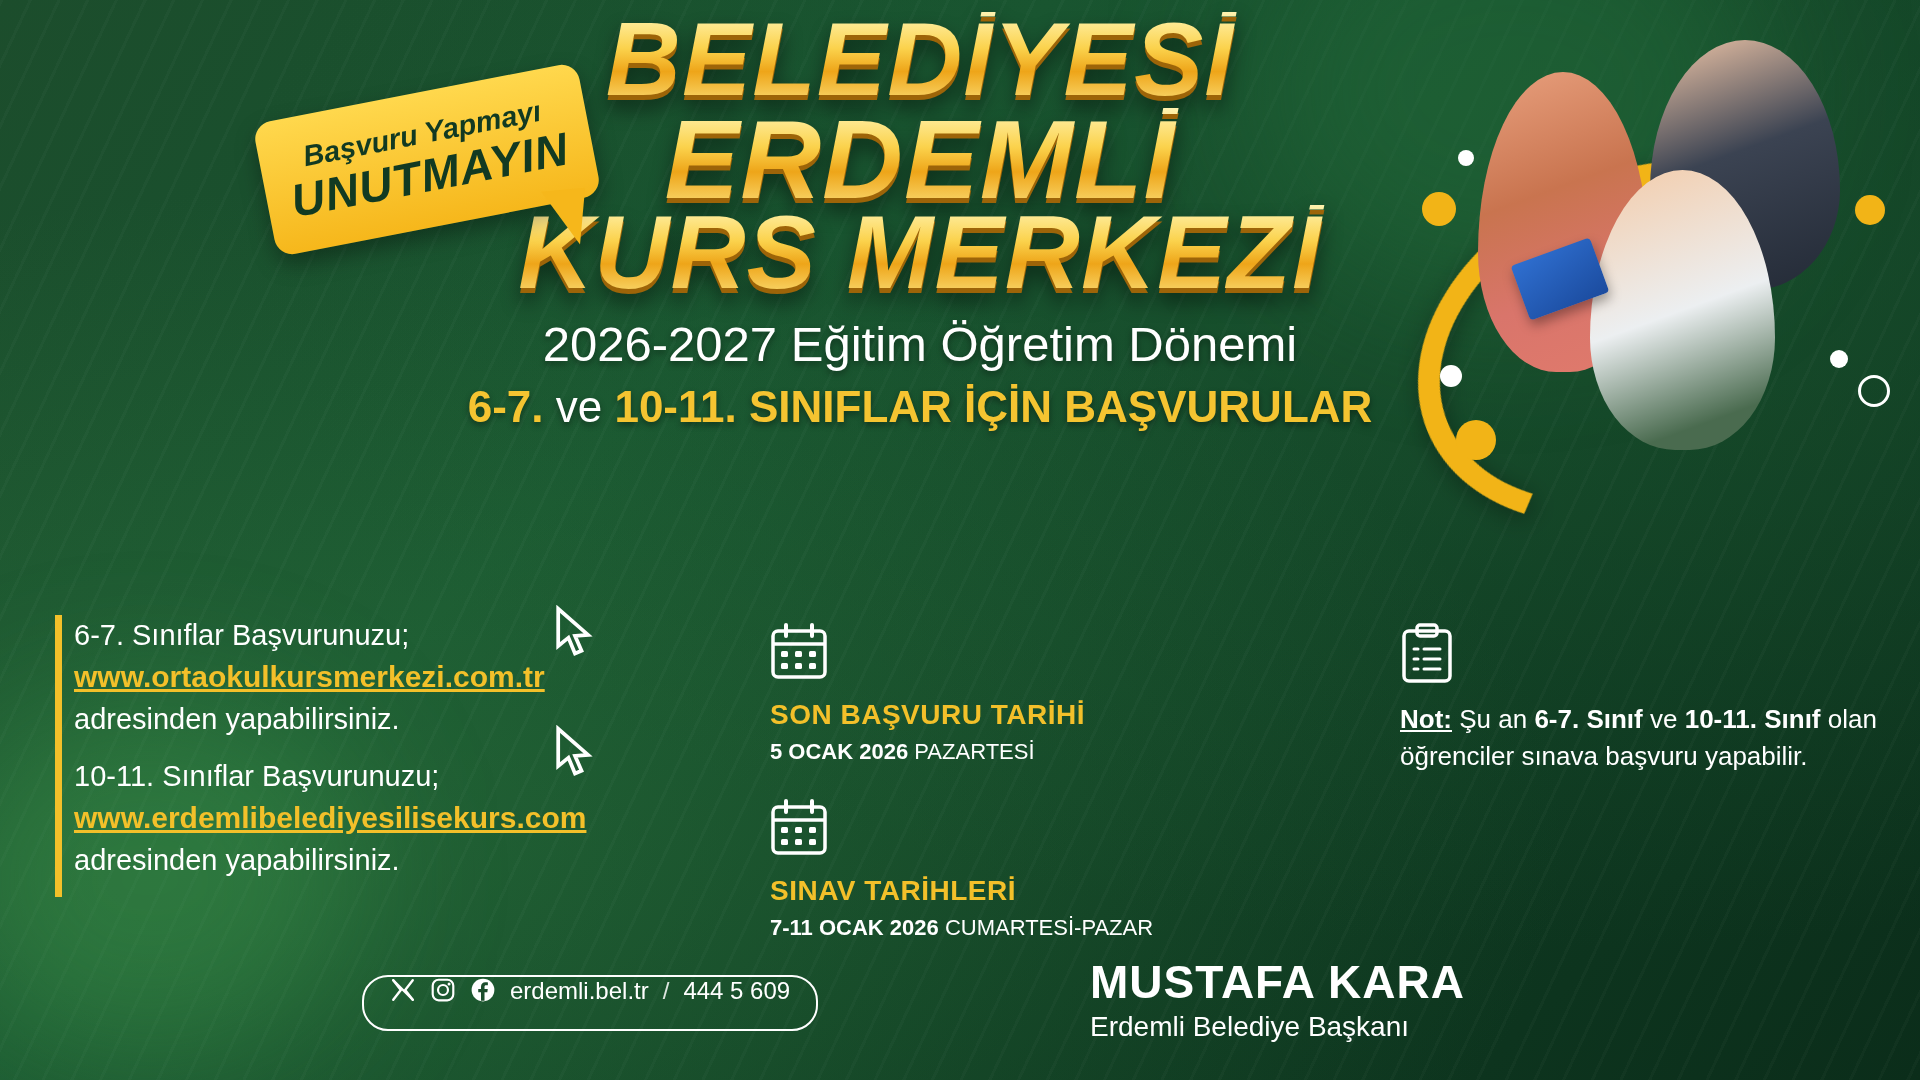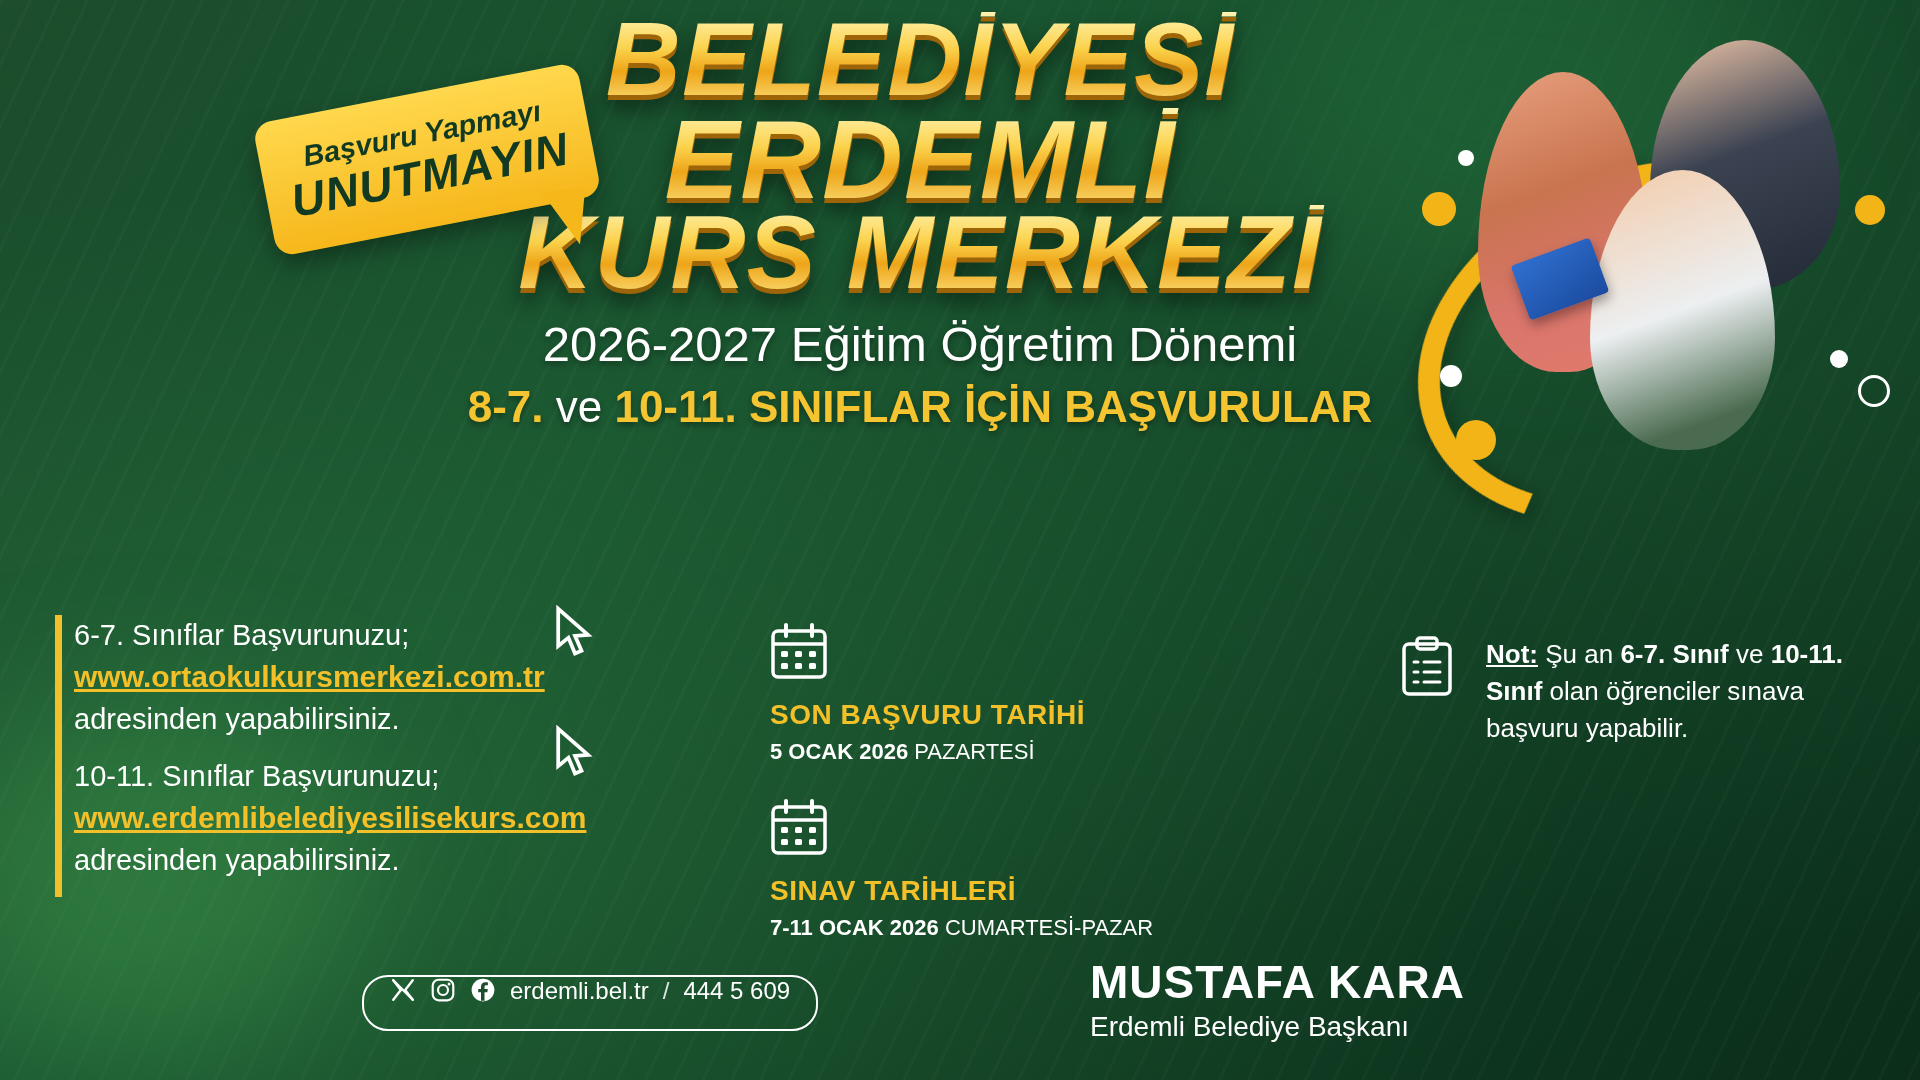--- a/index.html
+++ b/index.html
@@ -228,25 +228,26 @@
     letter-spacing: 0.5px;
   }
   .date-main {
     font-size: 22px;
     margin-top: 8px;
   }
   .date-main b { font-weight: bold; }
   .col-note {
     position: absolute;
     left: 1400px;
-    top: 21px;
+    top: 8px;
     width: 480px;
     color: #ffffff;
     display: flex;
-    gap: 32px;
+    gap: 16px;
+    flex-direction: column;
   }
   .note-text {
     font-size: 26px;
     line-height: 1.42;
   }
   .note-text u { text-decoration: underline; font-weight: bold; }
   .note-text b { font-weight: bold; }
 
   
   .icon-svg { flex: 0 0 auto; }
@@ -349,21 +350,21 @@
     </div>
     <div class="bubble-tail"></div>
   </div>
 
   <div class="title-block">
     <div class="big-word w2">BELEDİYESİ</div>
     <div class="big-word w1">ERDEMLİ</div>
     <div class="big-word w3">KURS MERKEZİ</div>
     <div class="subtitle">2026-2027 Eğitim Öğretim Dönemi</div>
     <div class="line-yellow">
-      <span>8-7. </span><span class="mix-white">ve </span><span>10-11. </span><span>SINIFLAR İÇİN BAŞVURULAR</span>
+      <span>6-7. </span><span class="mix-white">ve </span><span>10-11. </span><span>SINIFLAR İÇİN BAŞVURULAR</span>
     </div>
   </div>
 
   <div class="photo-area">
     <div class="swoosh"></div>
     <div class="person p-girl"></div>
     <div class="person p-man"></div>
     <div class="person p-boy"></div>
     <div class="book"></div>
     <div class="dot" style="left:22px; top:172px; width:34px; height:34px; background:#f2b417;"></div>

